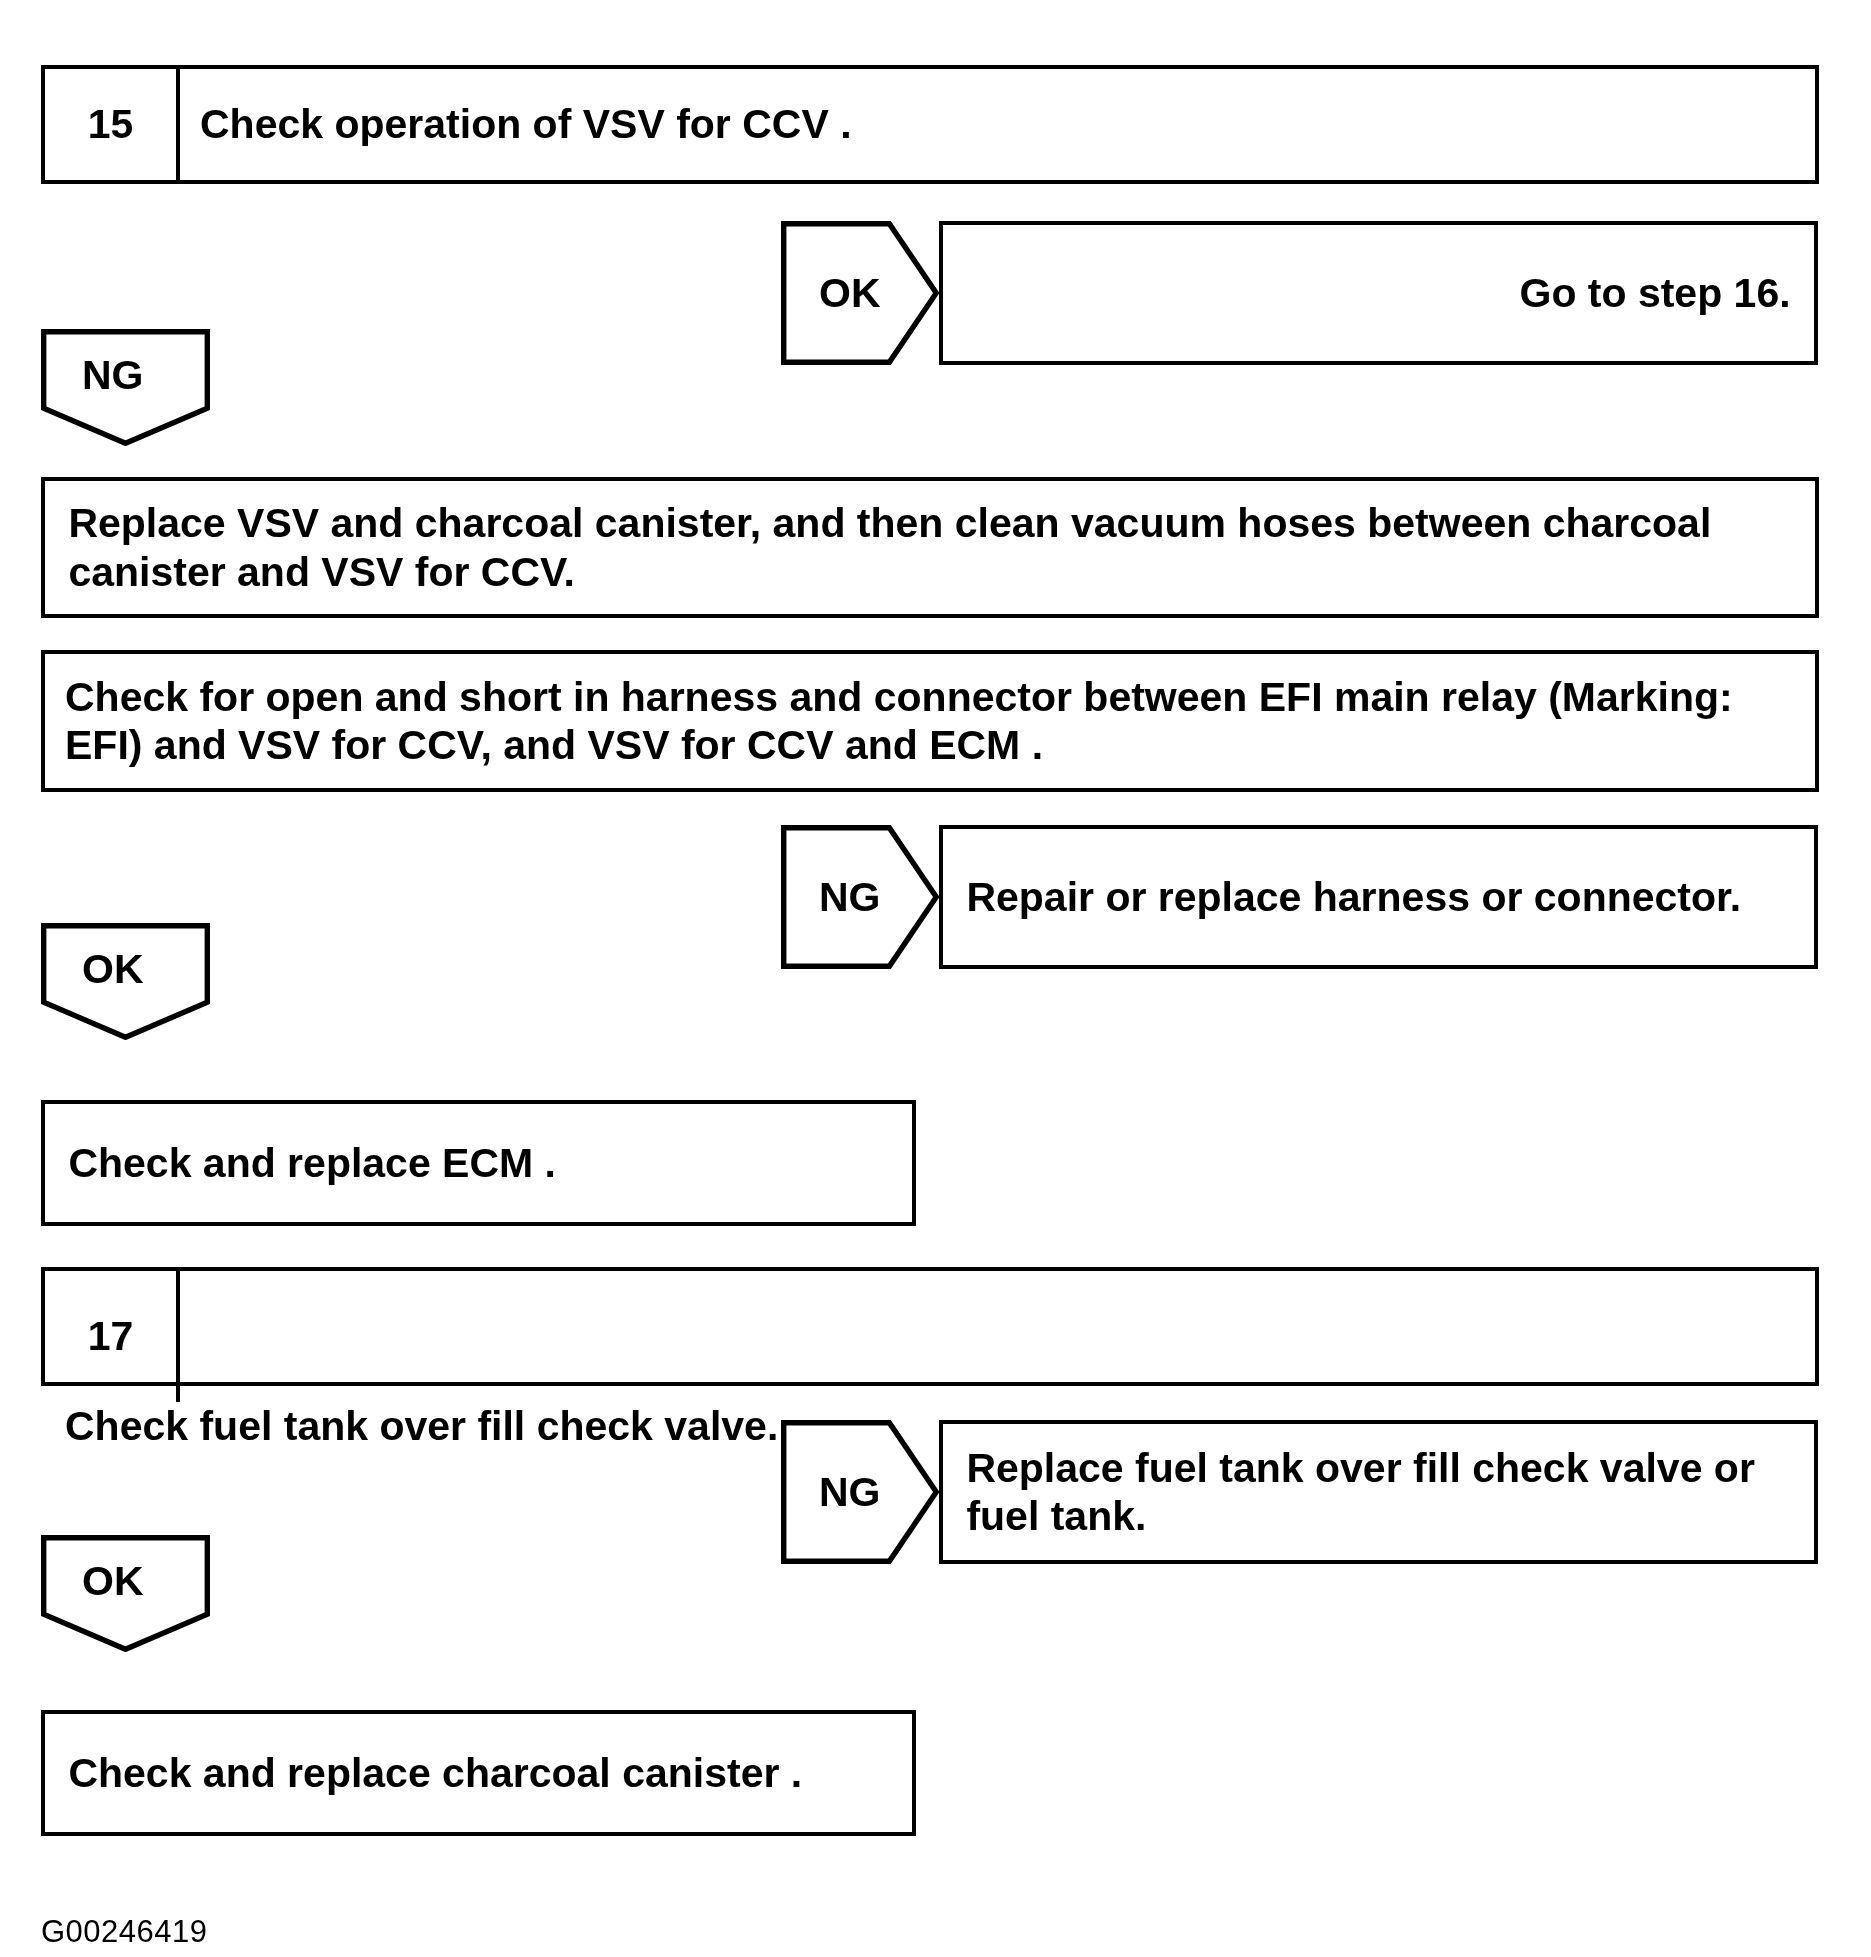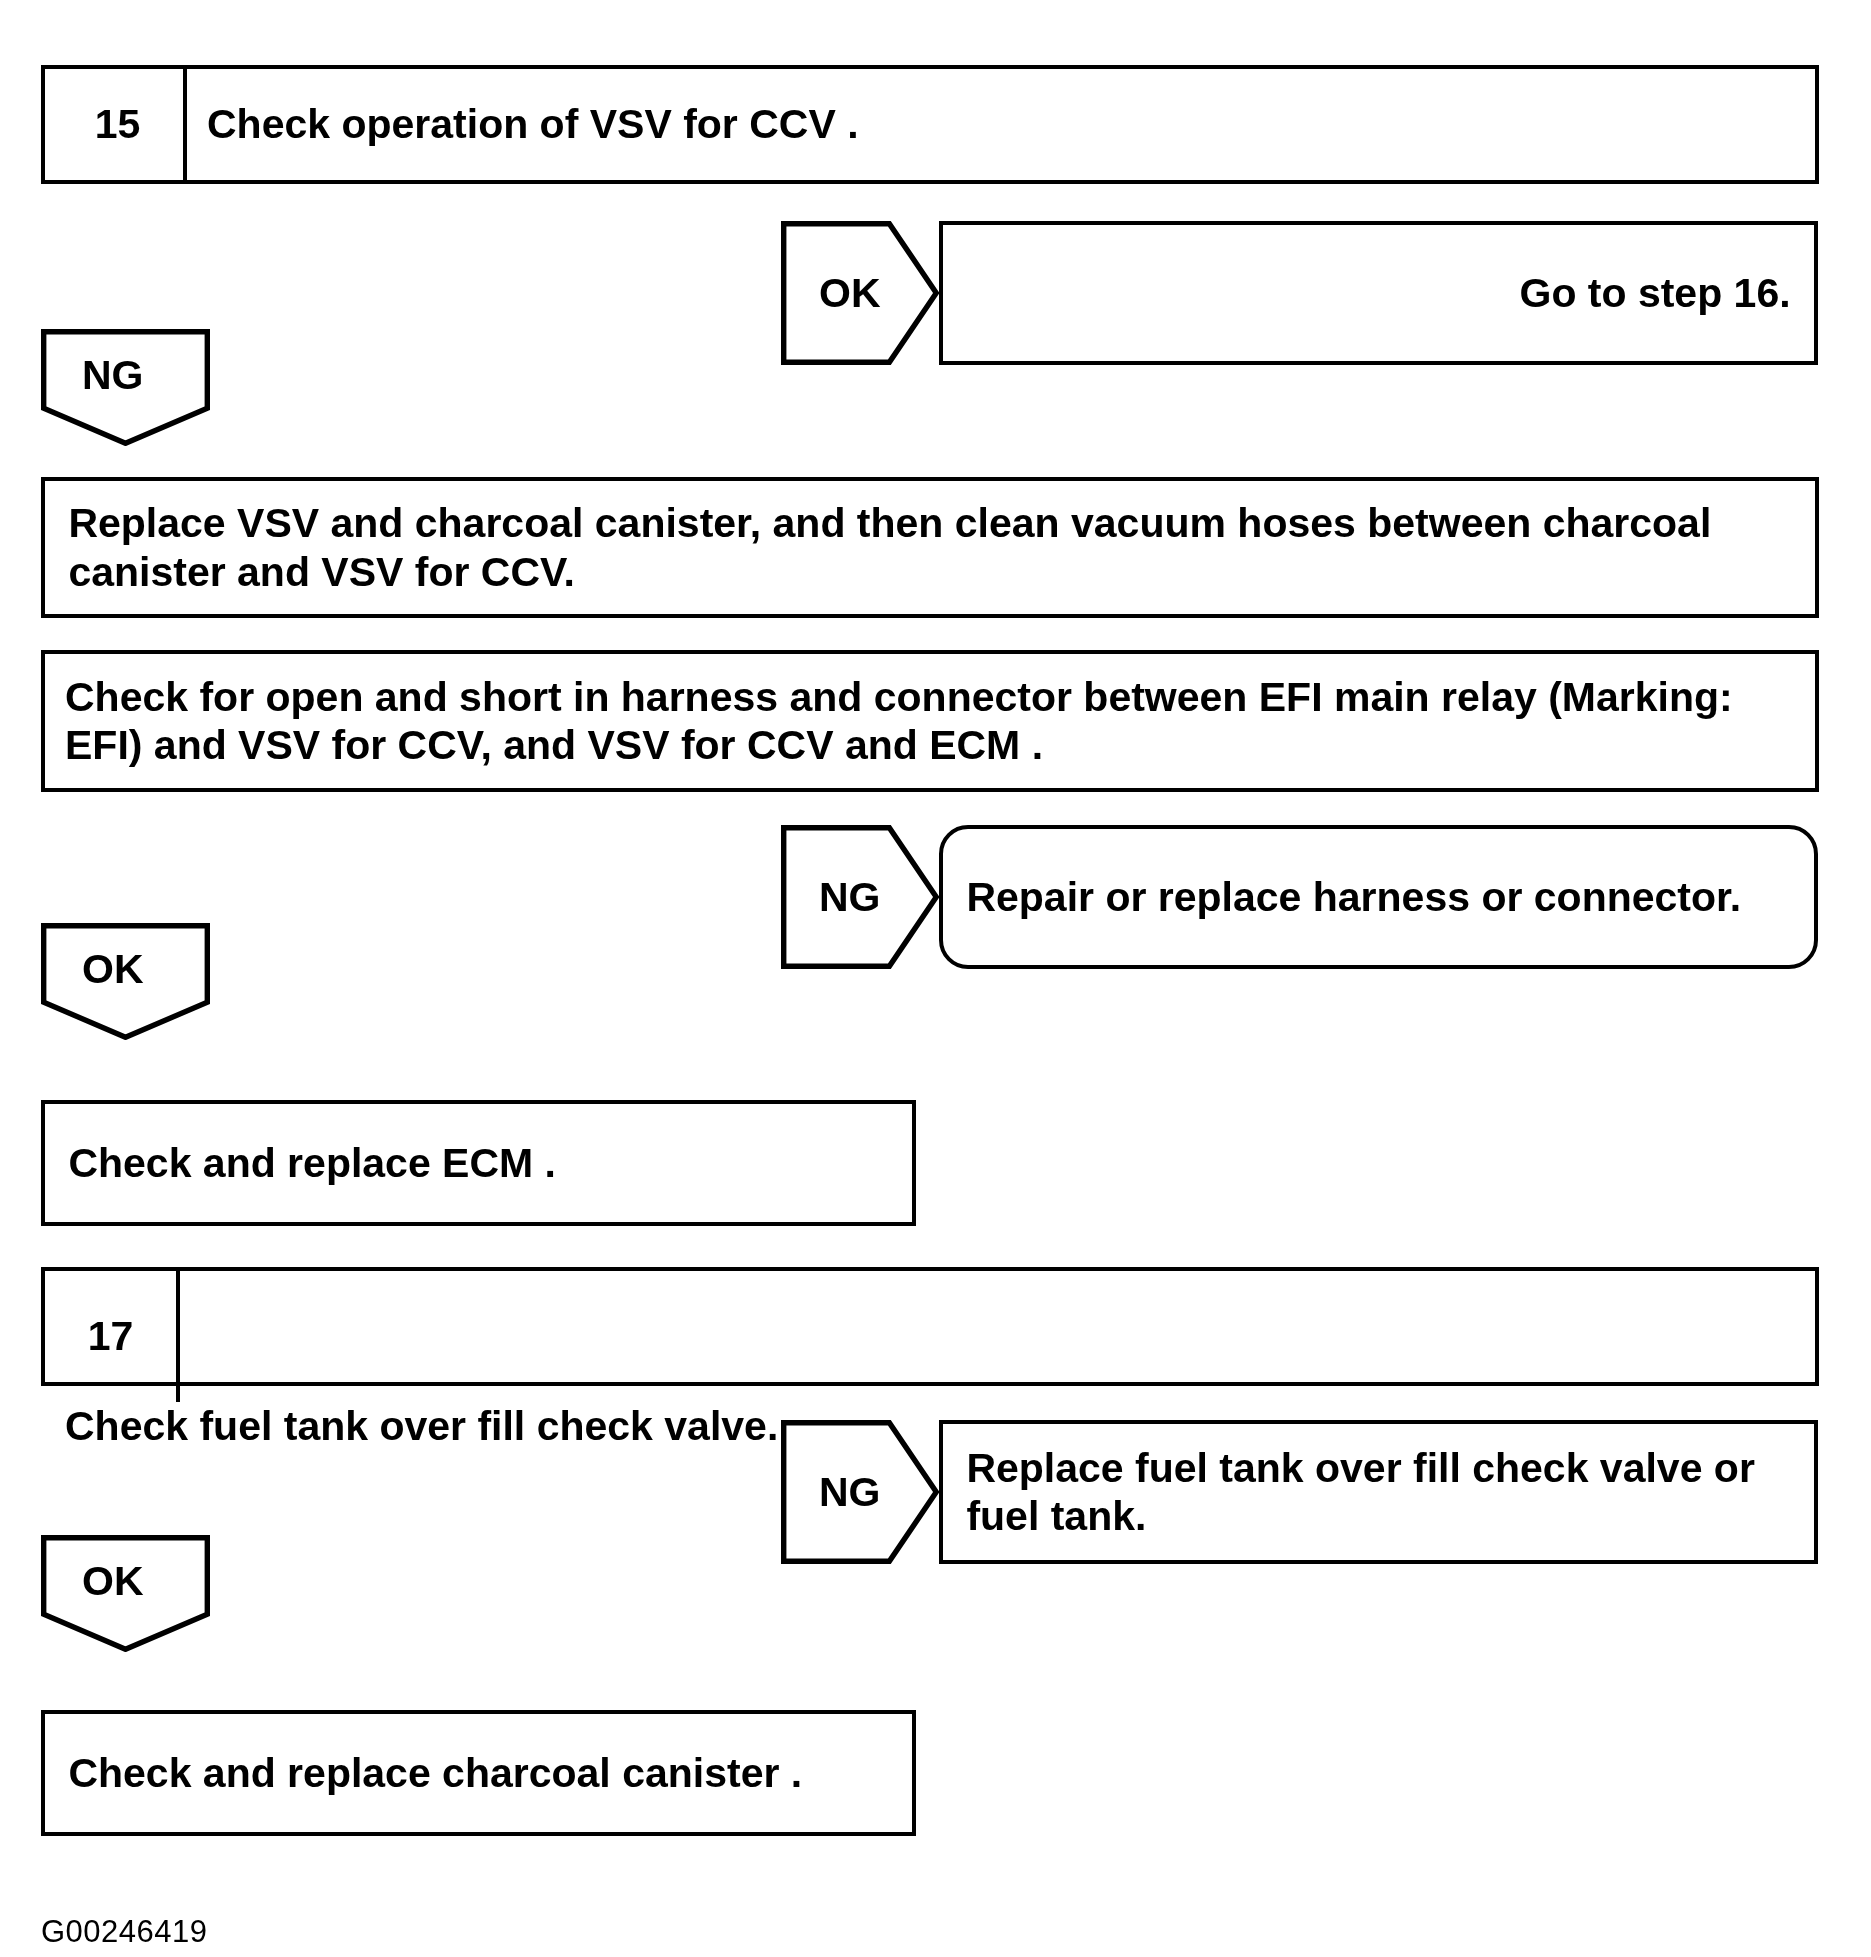--- a/index.html
+++ b/index.html
@@ -120,21 +120,21 @@
     margin-top: 40px;
   }
 
   svg { display: block; }
 </style>
 </head>
 <body>
 
 <div class="sheet">
 
-  <div class="node step-box" style="left:41px; top:65px; width:1778px; height:119px;padding-left:7px;">
+  <div class="node step-box" style="left:41px; top:65px; width:1778px; height:119px;">
     <div class="step-num">15</div>
     <div class="step-text">Check operation of VSV for CCV .</div>
   </div>
 
   <div class="arrow-right" style="left:781px; top:221px; width:158px; height:144px;">
     <div class="arrow-shape">
       <svg width="158" height="144" viewBox="0 0 175 160" preserveAspectRatio="none">
         <path d="M3,3 L120,3 L172,80 L120,157 L3,157 Z" fill="#ffffff" stroke="#000000" stroke-width="6" stroke-linejoin="miter"></path>
       </svg>
     </div>
@@ -164,21 +164,21 @@
 
   <div class="arrow-right" style="left:781px; top:825px; width:158px; height:144px;">
     <div class="arrow-shape">
       <svg width="158" height="144" viewBox="0 0 175 160" preserveAspectRatio="none">
         <path d="M3,3 L120,3 L172,80 L120,157 L3,157 Z" fill="#ffffff" stroke="#000000" stroke-width="6" stroke-linejoin="miter"></path>
       </svg>
     </div>
     <div class="arrow-label">NG</div>
   </div>
 
-  <div class="node plain-box" style="left:939px; top:825px; width:879px; height:144px;border-radius:29px;">
+  <div class="node plain-box" style="left:939px; top:825px; width:879px; height:144px;">
     <span>Repair or replace harness or connector.</span>
   </div>
 
   <div class="arrow-down" style="left:41px; top:923px; width:169px; height:117px;">
     <div class="arrow-shape">
       <svg width="169" height="117" viewBox="0 0 188 130" preserveAspectRatio="none">
         <path d="M3,3 L185,3 L185,88 L94,127 L3,88 Z" fill="#ffffff" stroke="#000000" stroke-width="6" stroke-linejoin="miter"></path>
       </svg>
     </div>
     <div class="arrow-label">OK</div>

